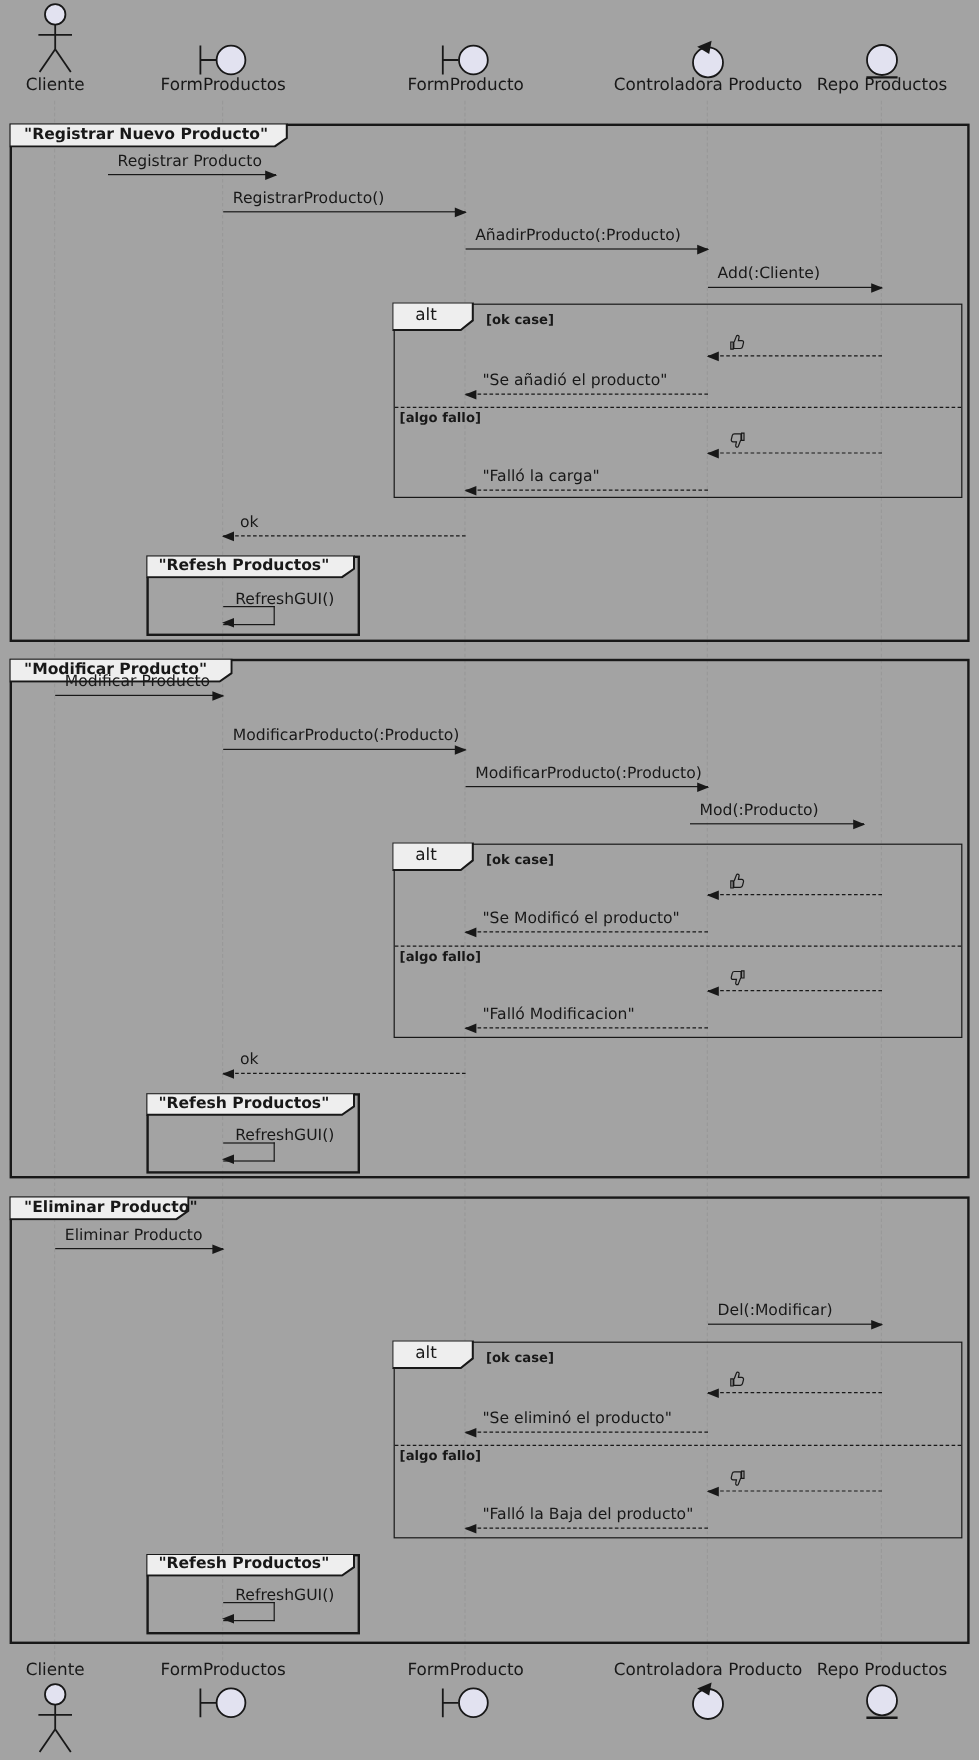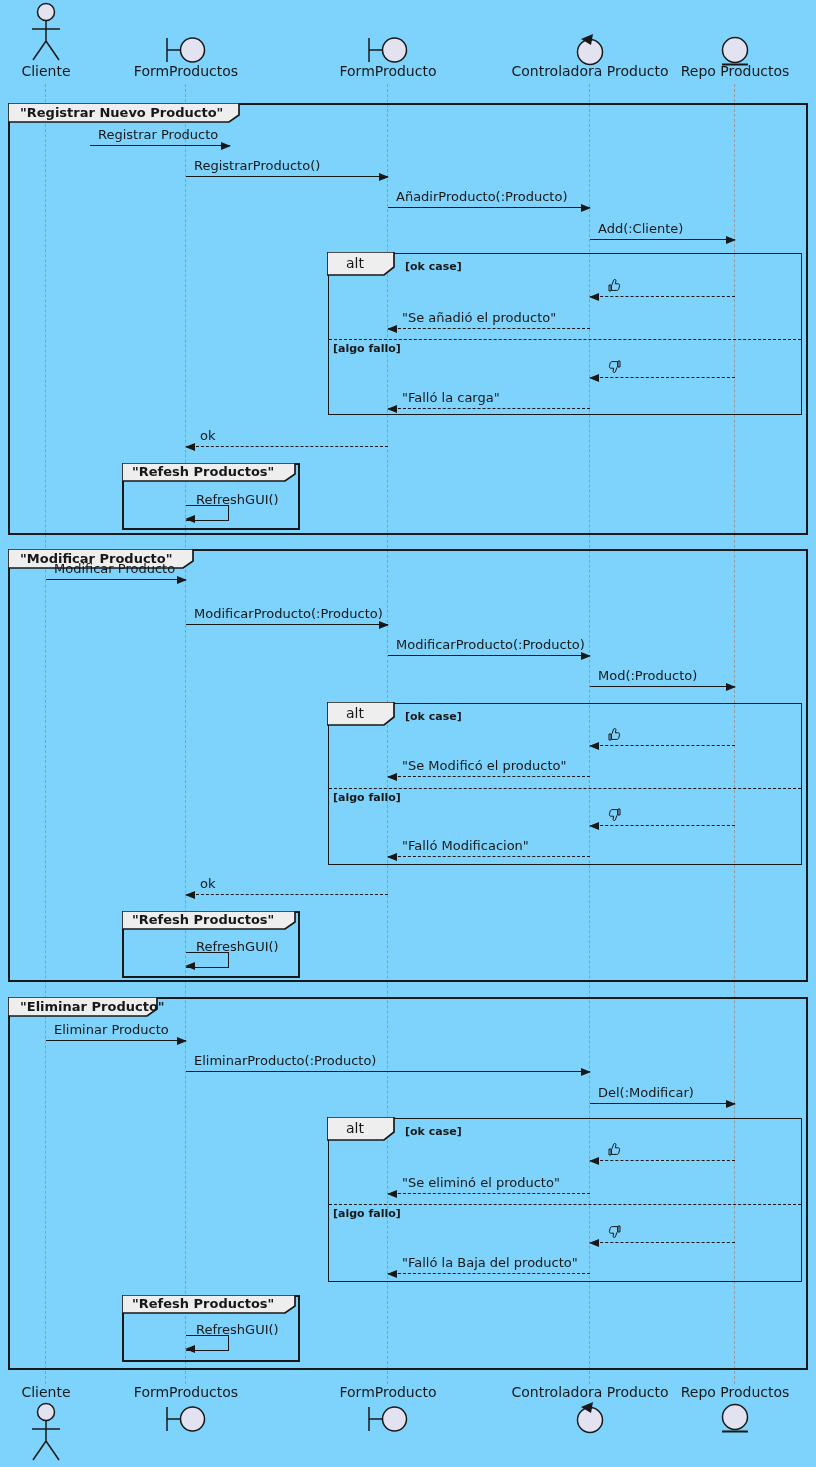--- a/index.html
+++ b/index.html
@@ -1,17 +1,17 @@
 <!DOCTYPE html>
 <html><head>
 <meta charset="utf-8">
 <style>
   html,body{margin:0;padding:0;background:#ffffff;}
   body{font-family:"DejaVu Sans","Liberation Sans",sans-serif;color:#181818;}
-  #diagram{position:relative;width:816px;height:1467px;background:#7dd3fc;overflow:hidden;}
+  #diagram{position:relative;width:816px;height:1467px;background:#a3a3a3;overflow:hidden;}
   .abs{position:absolute;}
   svg{display:block;}
 
   .lifeline{position:absolute;width:0;border-left:1px dashed #999999;top:84px;height:1300px;}
 
   .pname{position:absolute;transform:translateX(-50%);white-space:nowrap;font-size:14px;line-height:17px;}
 
   .frame{position:absolute;border:2px solid #181818;box-sizing:border-box;background:transparent;}
   .frame.thin{border-width:1.5px;}
   .tabwrap{position:absolute;top:-2px;left:-2px;}
@@ -188,21 +188,21 @@
   <div class="msg right solid" style="left:186px;top:605px;width:202px;">
     <span class="mlabel">ModificarProducto(:Producto)</span>
     <i class="line"></i>
       <i class="head"></i>
   </div>
   <div class="msg right solid" style="left:388px;top:636px;width:202px;">
     <span class="mlabel">ModificarProducto(:Producto)</span>
     <i class="line"></i>
       <i class="head"></i>
   </div>
-  <div class="msg right solid" style="left:590px;top:667px;width:145px;">
+  <div class="msg right solid" style="left:575px;top:667px;width:145px;">
     <span class="mlabel">Mod(:Producto)</span>
     <i class="line"></i>
       <i class="head"></i>
   </div>
 
   <div class="frame thin" style="left:328px;top:703px;width:474px;height:162px;">
     <div class="tabwrap">
       <svg width="68" height="24" viewBox="0 0 68 24">
           <polygon points="0,0 67,0 67,15 57,23 0,23" fill="#EEEEEE" stroke="#181818" stroke-width="1.7"></polygon>
         </svg>
@@ -264,25 +264,20 @@
     <div class="tabwrap">
       <svg width="150" height="20" viewBox="0 0 150 20">
           <polygon points="0,0 149,0 149,12 139,19 0,19" fill="#EEEEEE" stroke="#181818" stroke-width="1.7"></polygon>
         </svg>
       <span class="tab-label" style="left:12px;top:2px;">"Eliminar Producto"</span>
     </div>
   </div>
 
   <div class="msg right solid" style="left:46px;top:1021px;width:140px;">
     <span class="mlabel">Eliminar Producto</span>
-    <i class="line"></i>
-      <i class="head"></i>
-  </div>
-  <div class="msg right solid" style="left:186px;top:1052px;width:404px;">
-    <span class="mlabel">EliminarProducto(:Producto)</span>
     <i class="line"></i>
       <i class="head"></i>
   </div>
   <div class="msg right solid" style="left:590px;top:1084px;width:145px;">
     <span class="mlabel">Del(:Modificar)</span>
     <i class="line"></i>
       <i class="head"></i>
   </div>
 
   <div class="frame thin" style="left:328px;top:1118px;width:474px;height:164px;">

